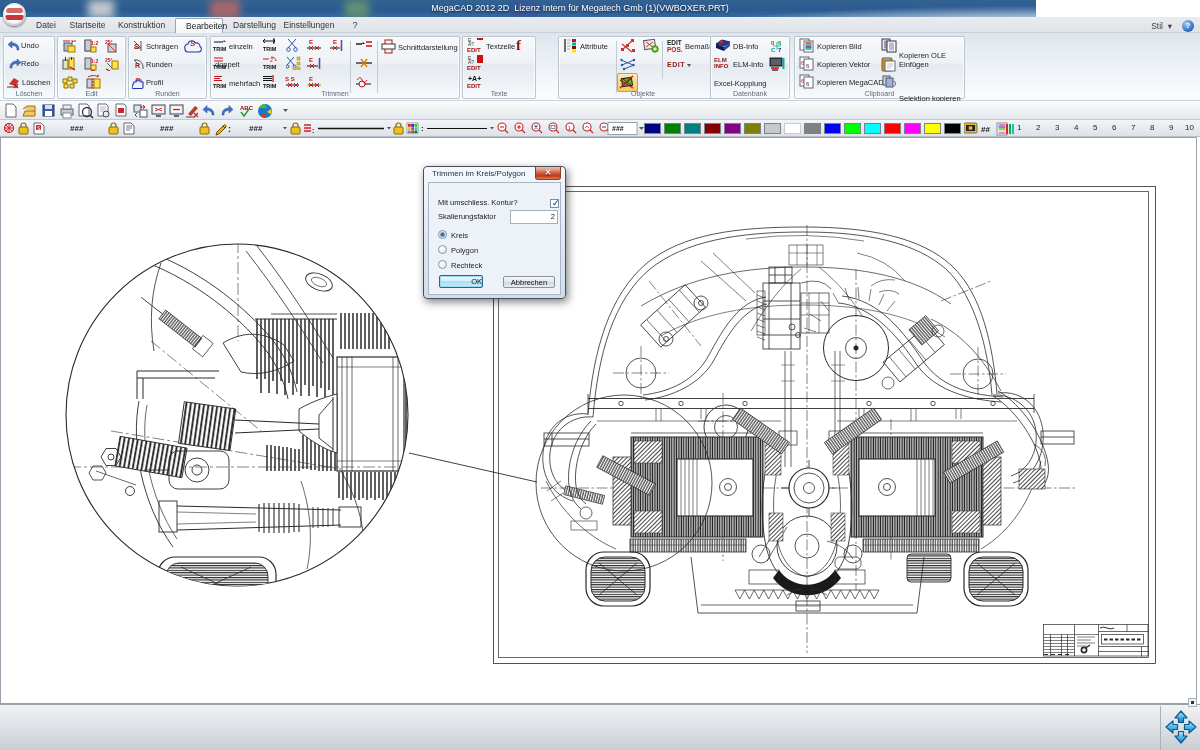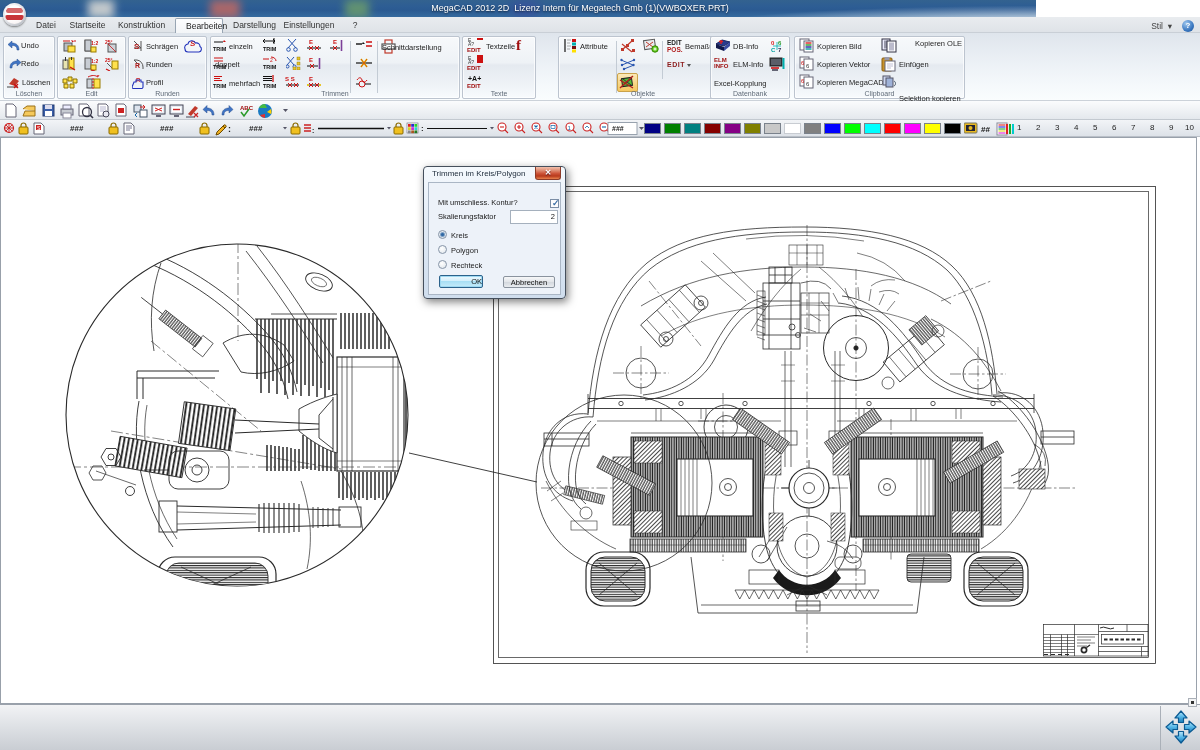--- a/index.html
+++ b/index.html
@@ -287,21 +287,21 @@
           <path d="M2 5 c2 -3 4 -3 5 0 s3 3 5 0" stroke="#c11" fill="none"></path>
           <circle cx="7" cy="9" r="3" stroke="#c11" fill="none"></circle>
           <path d="M1 9 h3 M10 9 h6" stroke="#111"></path>
         </svg>
       <div style="position:absolute;left:166px;top:4px;width:1px;height:52px;background:#c3cbd4;"></div>
       <svg class="ricon" style="left:170px;top:2px;" width="15" height="15" viewBox="0 0 15 15">
           <rect x="4" y="1" width="7" height="5" fill="none" stroke="#c0392b" stroke-width="1.2"></rect>
           <rect x="4" y="9" width="7" height="5" fill="none" stroke="#c0392b" stroke-width="1.2"></rect>
           <rect x="1" y="5" width="13" height="5" fill="#fff" stroke="#555" stroke-width="1.2"></rect>
         </svg>
-      <div class="rtext" style="left:171px;top:6px;">Schnittdarstellung</div>
+      <div class="rtext" style="left:171px;top:6px;padding-left:16px;">Schnittdarstellung</div>
       <div class="rlabel">Trimmen</div>
     </div>
 
     <div class="rgroup" style="left:462px;width:74px;">
       <svg class="ricon" style="left:4px;top:0px;" width="17" height="16" viewBox="0 0 17 16">
           <text x="1" y="5" font-size="5" fill="#333">E</text>
           <text x="1" y="9" font-size="5" fill="#333">A?</text>
           <path d="M10 2 h6" stroke="#c11" stroke-width="2"></path>
           <text x="0" y="15" font-size="6" fill="#a01010" font-weight="bold">EDIT</text>
         </svg>
@@ -429,21 +429,21 @@
           <text x="2" y="9" font-size="6" fill="#c11">6</text>
           <text x="7" y="12" font-size="6" fill="#333">6</text>
         </svg>
       <div class="rtext" style="left:22px;top:41px;">Kopieren MegaCAD</div>
       <svg class="ricon" style="left:86px;top:1px;" width="16" height="15" viewBox="0 0 16 15">
           <rect x="1" y="1" width="8" height="11" fill="#eef" stroke="#334"></rect>
           <rect x="3" y="2.5" width="4" height="8" fill="#99a"></rect>
           <rect x="6" y="3" width="9" height="11" fill="#fff" stroke="#334"></rect>
           <rect x="8" y="4.5" width="5" height="8" fill="#bbc"></rect>
         </svg>
-      <div class="rtext" style="left:104px;top:2px;margin-left:16px;">Kopieren OLE</div>
+      <div class="rtext" style="left:104px;top:14px;">Kopieren OLE</div>
       <svg class="ricon" style="left:86px;top:19px;" width="16" height="16" viewBox="0 0 16 16">
           <rect x="1" y="2" width="10" height="13" rx="1" fill="#c8922a" stroke="#8a5f10"></rect>
           <rect x="3.5" y="1" width="5" height="3" fill="#99a"></rect>
           <rect x="4" y="5" width="10" height="10" fill="#fff" stroke="#667"></rect>
           <path d="M6 8 h6 M6 10 h6 M6 12 h4" stroke="#99b" stroke-width=".6"></path>
         </svg>
       <div class="rtext" style="left:104px;top:23px;">Einfügen</div>
       <svg class="ricon" style="left:87px;top:38px;" width="15" height="13" viewBox="0 0 15 13">
           <rect x="1" y="1" width="7" height="9" fill="#cdd6ee" stroke="#556"></rect>
           <rect x="4" y="3" width="7" height="9" fill="#9fb2d8" stroke="#556"></rect>

